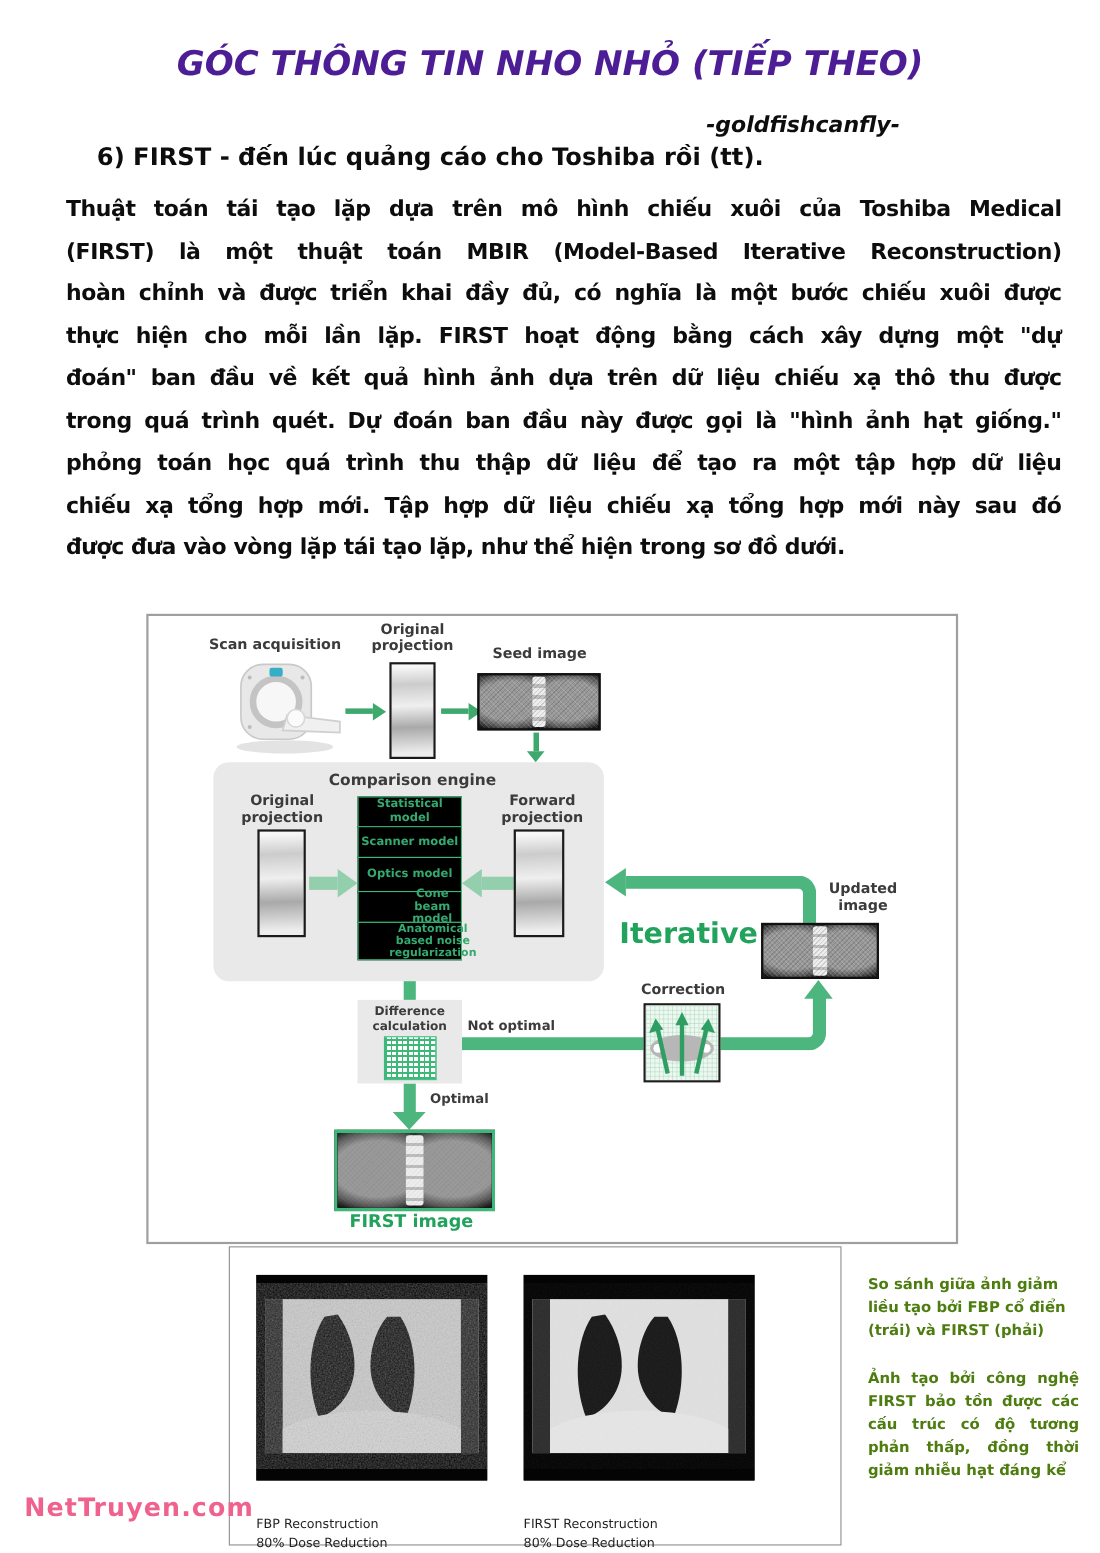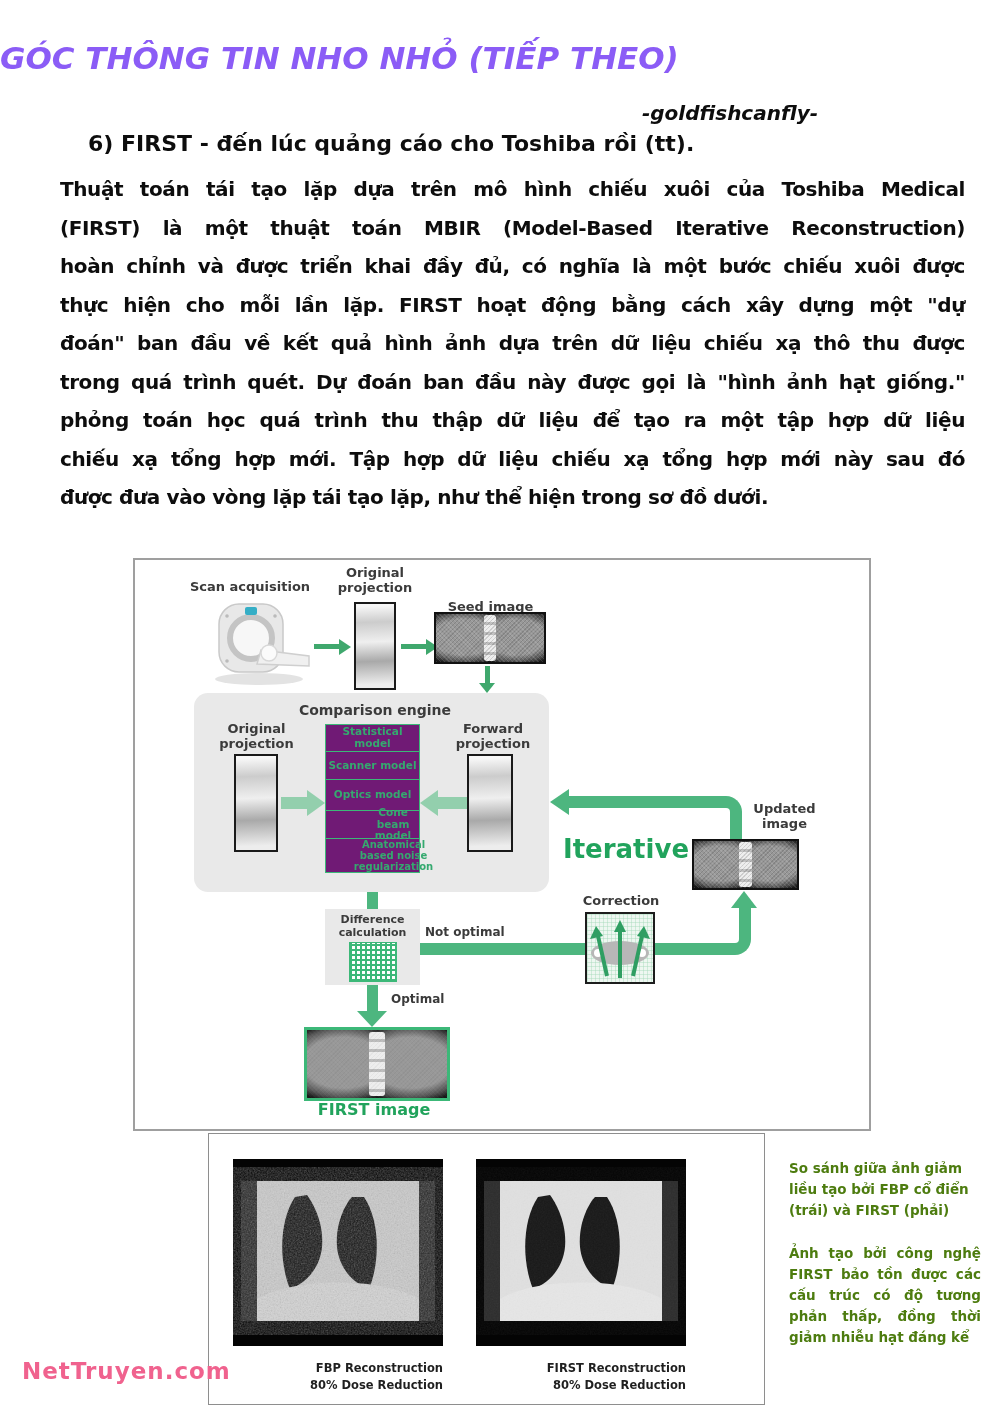--- a/index.html
+++ b/index.html
@@ -11,22 +11,22 @@
     --accent:#21a35c;       
     --panel:#e9e9e9;
     --dark:#3b3b3b;
   }
   html,body{margin:0;padding:0;background:#ffffff;}
   .page{position:relative;width:1000px;height:1412px;background:#fff;overflow:hidden;
         font-family:"DejaVu Sans",sans-serif;color:#111;}
   .abs{position:absolute;}
 
   
-  .title{top:40px;left:0;width:1000px;text-align:left;font-size:31px;font-weight:800;
-         font-style:italic;letter-spacing:0px;color:#8b5cf6;}
+  .title{top:40px;left:0;width:1000px;text-align:center;font-size:31px;font-weight:800;
+         font-style:italic;letter-spacing:0px;color:#4c1d95;}
   .credit{top:101px;left:640px;width:180px;text-align:center;font-size:20px;font-weight:800;
           font-style:italic;color:#0d0d0d;}
   .heading{top:131px;left:88px;font-size:22px;font-weight:700;color:#0d0d0d;}
   .body-text{top:170px;left:60px;width:905px;}
   .bodyline{font-size:20px;font-weight:700;letter-spacing:-0.4px;line-height:38.5px;height:38.5px;
             text-align:justify;text-align-last:justify;white-space:normal;color:#0d0d0d;}
   .bodyline.last{text-align-last:left;}
 
   
   .diagram{top:558px;left:133px;width:734px;height:569px;border:2px solid #9f9f9f;background:#fff;}
@@ -35,21 +35,21 @@
          background:linear-gradient(178deg,#f7f7f7 3%,#cccccc 22%,#efefef 45%,#a9a9a9 68%,#ededed 95%);}
   .bar{position:absolute;background:var(--green);}
   .tri{position:absolute;width:0;height:0;}
   .tri.right{border-left:12px solid var(--green);border-top:8px solid transparent;border-bottom:8px solid transparent;}
   .thickbar{position:absolute;background:var(--lgreen);height:12px;}
   .thick-right{border-left:18px solid var(--lgreen);border-top:13px solid transparent;border-bottom:13px solid transparent;}
   .thick-left{border-right:18px solid var(--lgreen);border-top:13px solid transparent;border-bottom:13px solid transparent;}
 
   .comp-box{left:59px;top:133px;width:355px;height:199px;background:var(--panel);border-radius:14px;z-index:1;}
   .models{left:190px;top:165px;width:95px;z-index:2;}
-  .model-cell{border:1.5px solid var(--mgreen);background:#701a75;color:var(--tgreen);
+  .model-cell{border:1.5px solid var(--mgreen);background:#000000;color:var(--tgreen);
               font-size:10.5px;font-weight:700;text-align:center;display:flex;align-items:center;
               justify-content:center;line-height:1.1;margin-top:-1.5px;padding:0 2px;box-sizing:border-box;}
 
   .loop1{left:434px;top:236px;width:173px;height:43px;border-top:12px solid var(--loop);
          border-right:12px solid var(--loop);border-top-right-radius:16px;box-sizing:border-box;z-index:1;}
   .loop1-head{left:415px;top:229px;border-right:19px solid var(--loop);
               border-top:13.5px solid transparent;border-bottom:13.5px solid transparent;z-index:2;}
   .loop2{left:285px;top:347px;width:331px;height:48px;border-bottom:12px solid var(--loop);
          border-right:12px solid var(--loop);border-bottom-right-radius:16px;box-sizing:border-box;z-index:1;}
   .loop2-head{left:596px;top:331px;border-bottom:17px solid var(--loop);
@@ -77,22 +77,22 @@
       repeating-linear-gradient(0deg,var(--mgreen) 0 1.5px,transparent 1.5px 5px),#fff;}
   .small-note{font-size:12px;font-weight:700;color:var(--dark);}
   .corr-box{left:450px;top:352px;width:70px;height:72px;border:2px solid #1d1d1d;box-sizing:border-box;
             background:#fff;z-index:3;}
   .first-frame{left:169px;top:467px;width:140px;height:68px;border:3px solid var(--mgreen);background:#111;z-index:2;}
   .first-label{left:169px;top:540px;width:140px;text-align:center;font-size:16px;font-weight:800;color:var(--accent);}
 
   
   .cmp-box{top:1133px;left:208px;width:555px;height:270px;border:1.5px solid #8e8e8e;background:#fff;}
   .cmp-img{position:absolute;top:25px;width:210px;height:187px;background:#000;}
-  .cmp-caption{position:absolute;top:226px;width:210px;text-align:right;font-size:11.5px;
-               font-weight:700;color:#1f1f1f;line-height:1.5;}
+  .cmp-caption{position:absolute;top:243px;width:210px;text-align:left;font-size:11.5px;
+               font-weight:400;color:#1f1f1f;line-height:1.5;}
   .notes{top:1158px;left:789px;width:192px;font-size:13.5px;font-weight:700;color:#4d7c0f;line-height:1.55;}
   .note2{top:1243px;text-align:justify;}
 
   
   .wm1{top:1412px;left:22px;font-size:21px;font-weight:800;color:#8b90d2;letter-spacing:1px;}
   .wm2{top:1358px;left:22px;font-size:23px;font-weight:800;color:#f0628e;letter-spacing:1px;}
 </style>
 </head>
 <body>
 
@@ -135,21 +135,21 @@
 
     <div class="bar" style="left:179px;top:84px;width:25px;height:5px;"></div>
     <div class="tri right" style="left:204px;top:78.5px;"></div>
 
     <div class="abs dlabel" style="left:194px;top:6px;width:92px;">Original projection</div>
     <div class="abs strip" style="left:219px;top:42px;width:38px;height:84px;"></div>
 
     <div class="bar" style="left:266px;top:84px;width:25px;height:5px;"></div>
     <div class="tri right" style="left:291px;top:78.5px;"></div>
 
-    <div class="abs dlabel" style="left:303px;top:40px;width:105px;text-decoration:underline;">Seed image</div>
+    <div class="abs dlabel" style="left:303px;top:28px;width:105px;">Seed image</div>
     <div class="abs ct-frame" style="left:299px;top:52px;width:108px;height:48px;">
       <div class="ct-abd"></div>
     </div>
 
     <div class="bar" style="left:350px;top:106px;width:5px;height:17px;"></div>
     <div class="tri" style="left:344px;top:123px;border-top:10px solid var(--green);border-left:8.5px solid transparent;border-right:8.5px solid transparent;"></div>
 
     <div class="abs comp-box"></div>
     <div class="abs dlabel" style="left:145px;top:142px;width:190px;font-size:14px;z-index:2;">Comparison engine</div>
 

